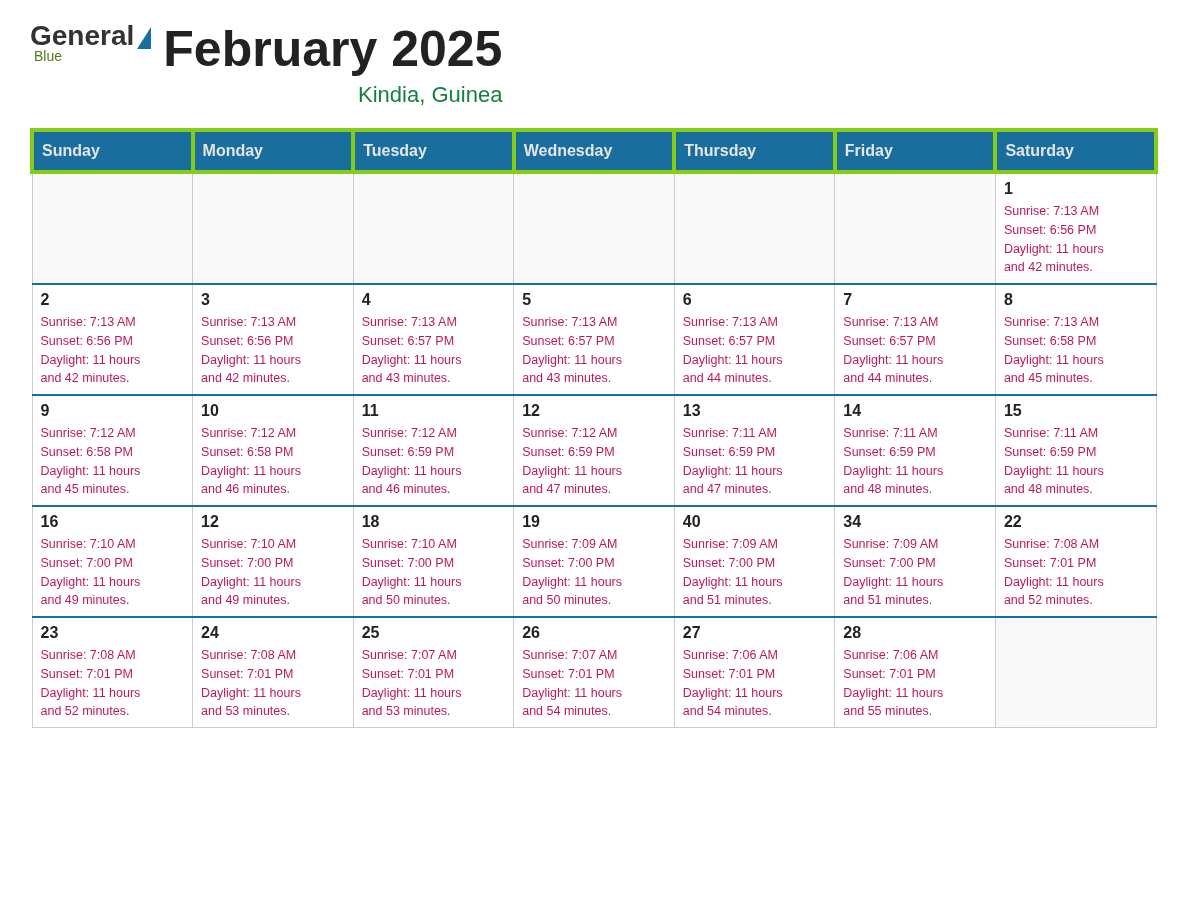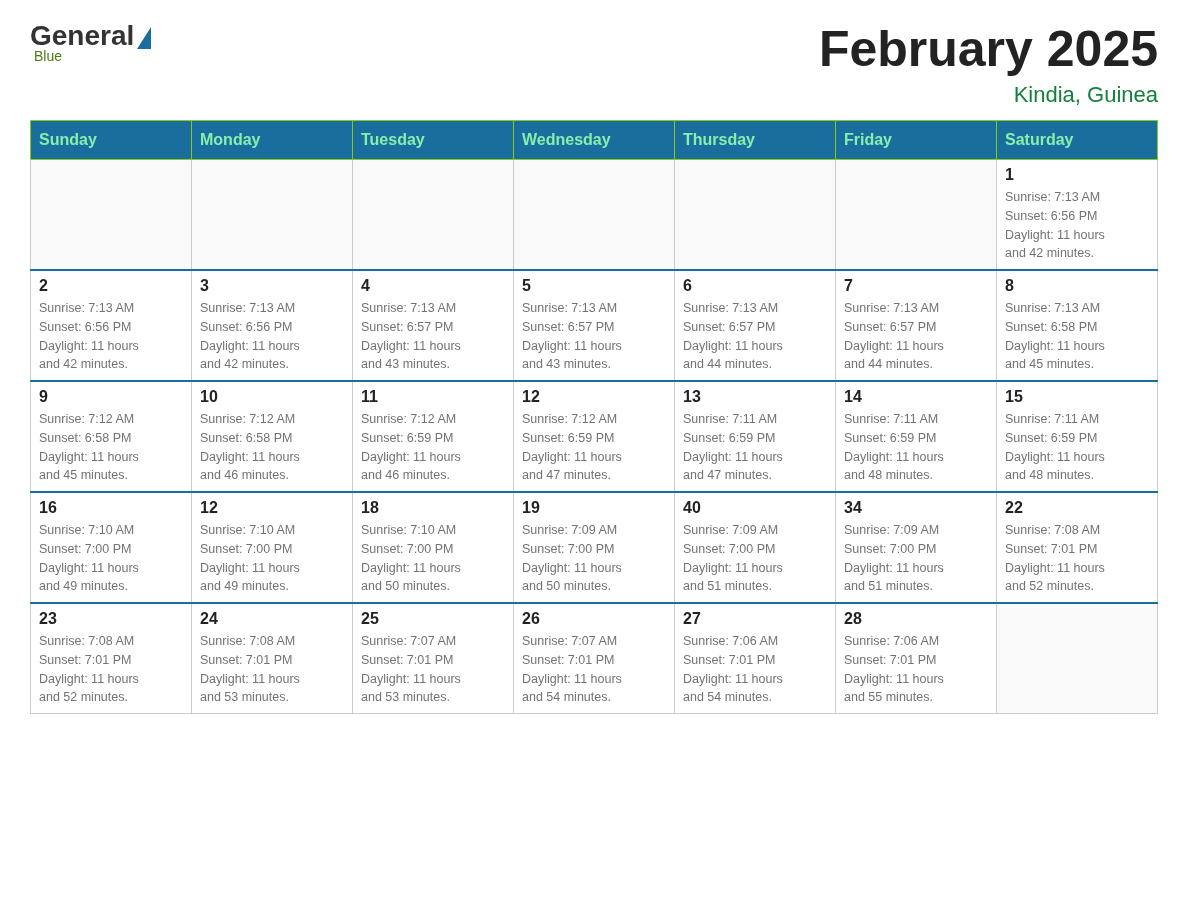--- a/index.html
+++ b/index.html
@@ -5,23 +5,22 @@
     * { box-sizing: border-box; margin: 0; padding: 0; }
     body {
       font-family: Arial, sans-serif;
       background: #fff;
       padding: 20px 30px;
       width: 1188px;
       min-height: 918px;
     }
     .header {
       display: flex;
-      justify-content: space-between;
       align-items: flex-start;
-      margin-bottom: 12px;
+      margin-bottom: 20px;
       gap: 12px;
     }
     .logo {
       display: flex;
       flex-direction: column;
       align-items: flex-start;
     }
     .logo-top {
       display: flex;
       align-items: center;
@@ -59,47 +58,47 @@
       font-size: 22px;
       color: #15803d;
       margin-top: 4px;
     }
     .calendar {
       width: 100%;
       border-collapse: collapse;
     }
     .calendar th {
       background-color: #1a6e9e;
-      color: #86efac;
+      color: #e5e5e5;
       font-size: 16px;
       font-weight: bold;
       padding: 10px 8px;
       text-align: left;
-      border: 1px solid #84cc16;
+      border: 4px solid #84cc16;
     }
     .calendar td {
       vertical-align: top;
       border: 1px solid #ccc;
       padding: 6px 8px;
       width: 14.28%;
       min-height: 100px;
       font-size: 13px;
       color: #333;
     }
     .day-num {
       font-size: 16px;
       font-weight: bold;
       color: #222;
       display: block;
       margin-bottom: 4px;
     }
     .day-info {
       font-size: 12.5px;
       line-height: 1.5;
-      color: #737373;
+      color: #be185d;
     }
     .row-separator td {
       border-top: 2px solid #1a6e9e;
     }
     .empty-cell {
       background: #f9f9f9;
     }
   </style>
 </head>
 <body>

